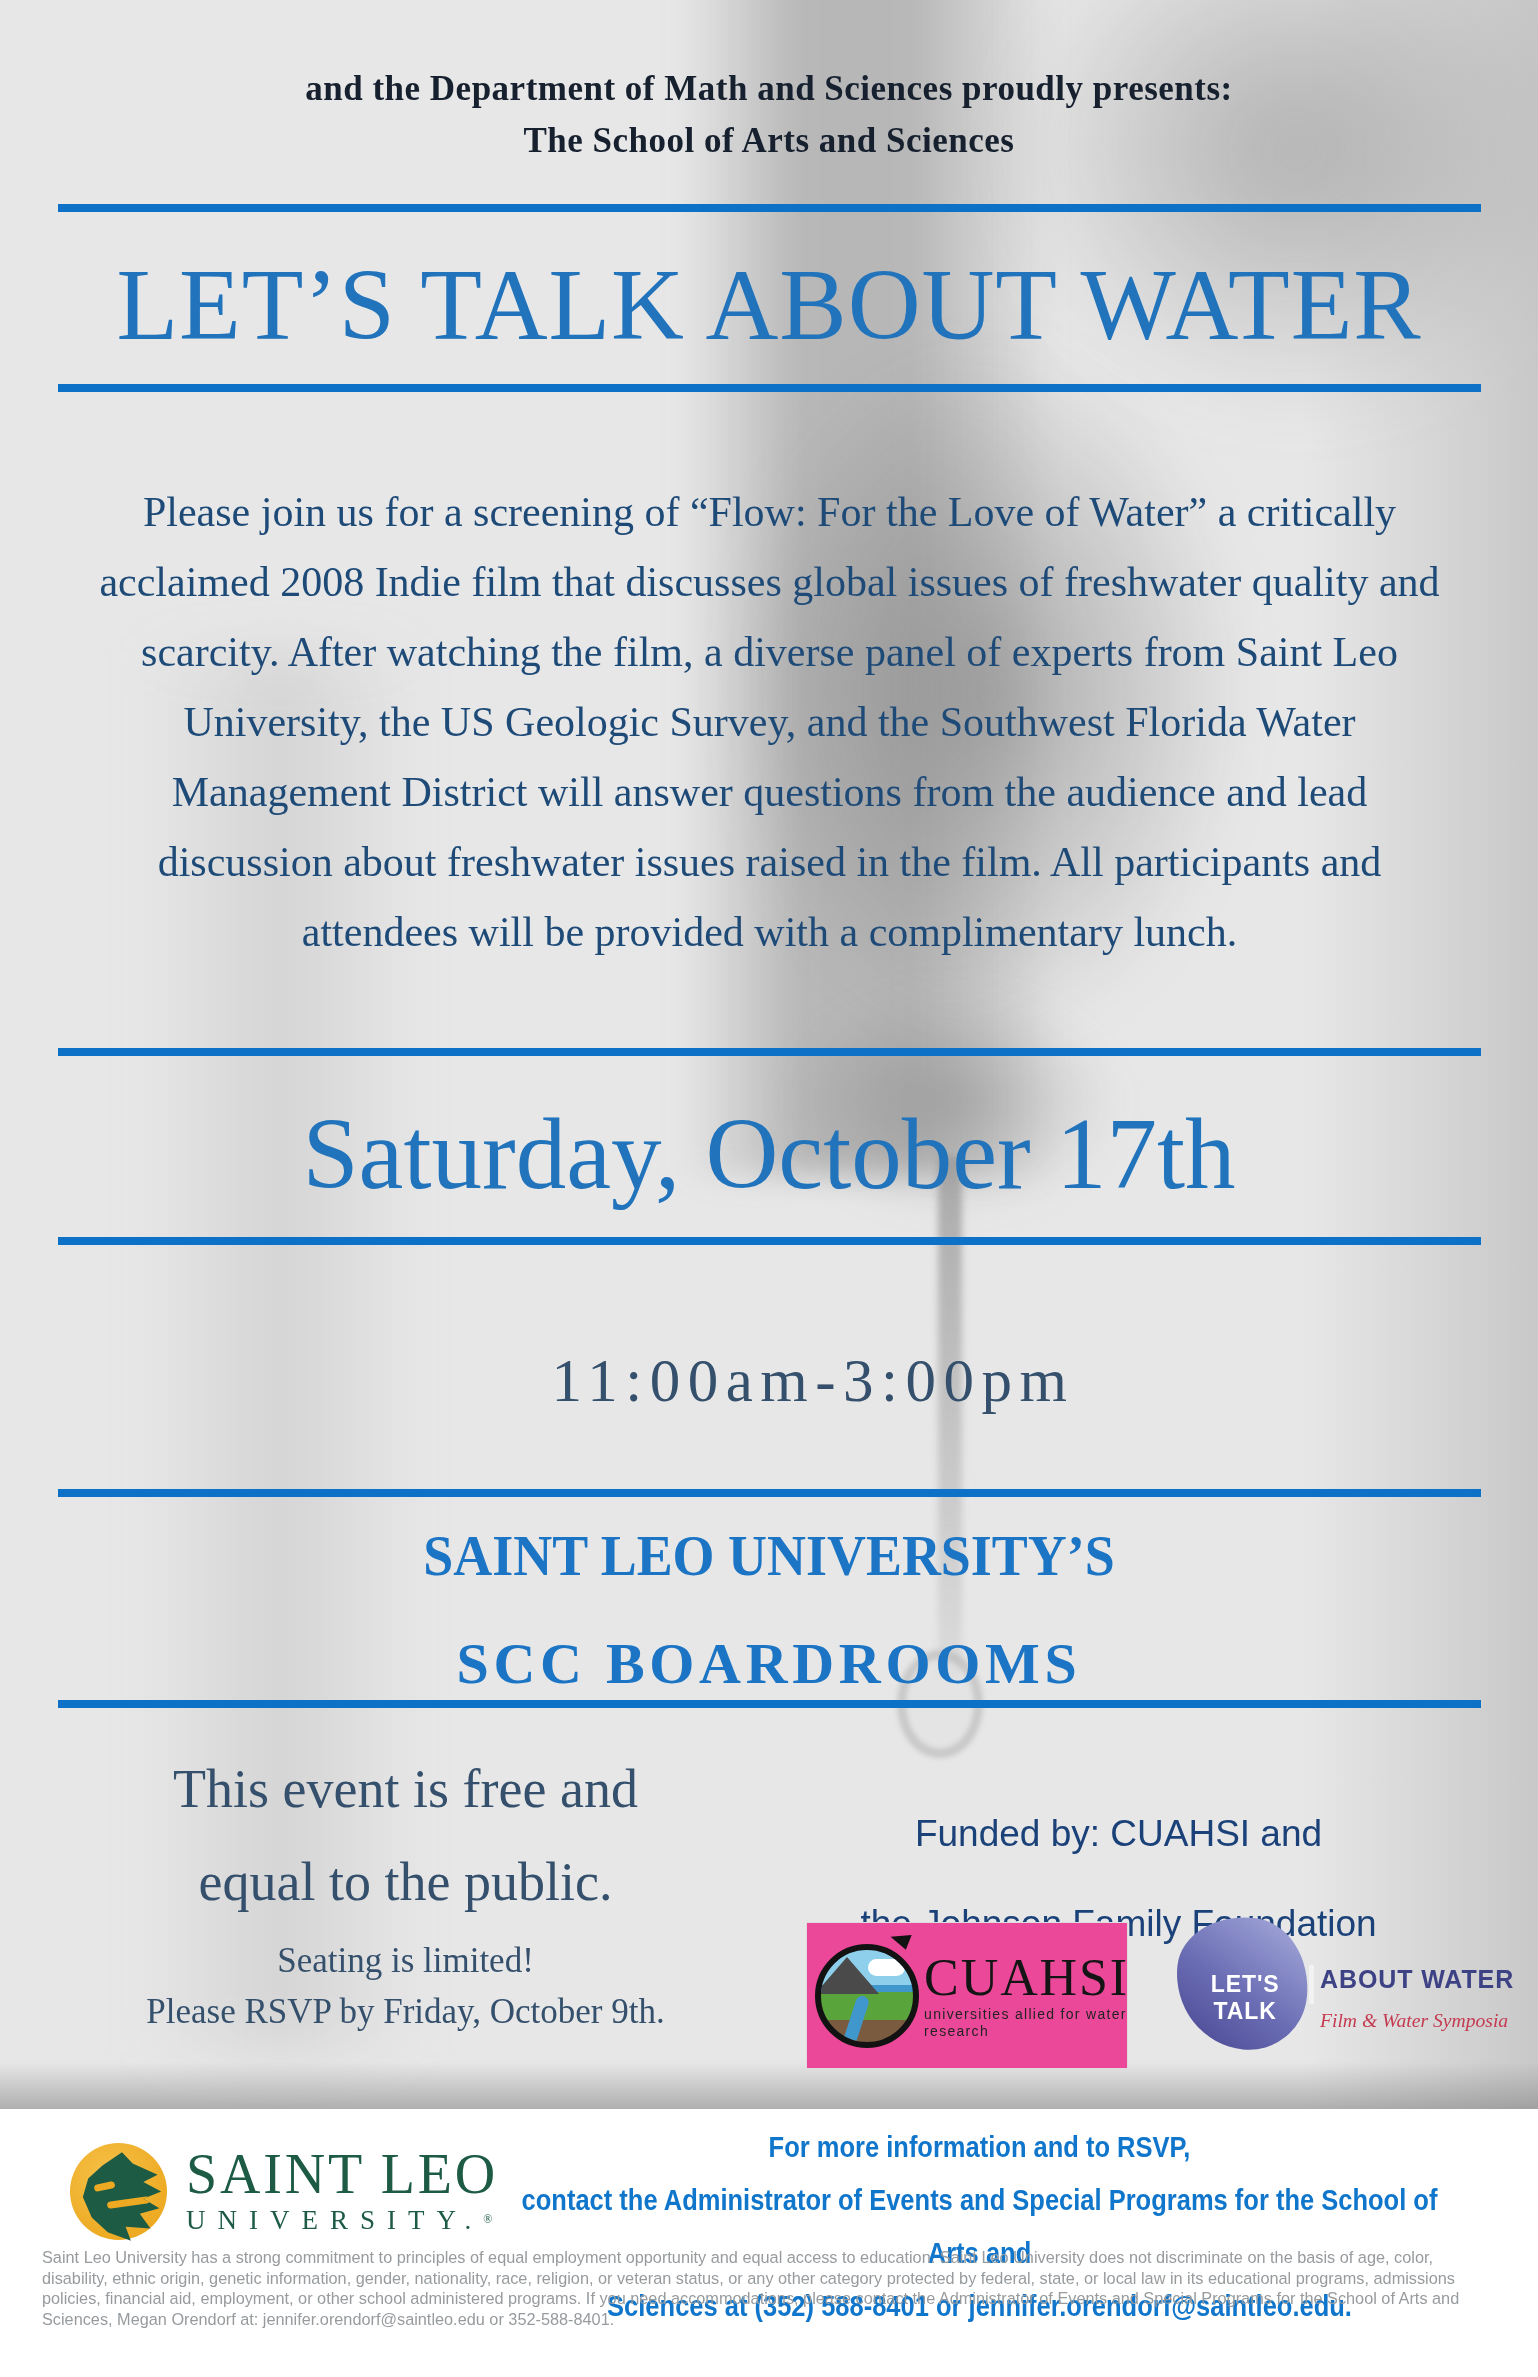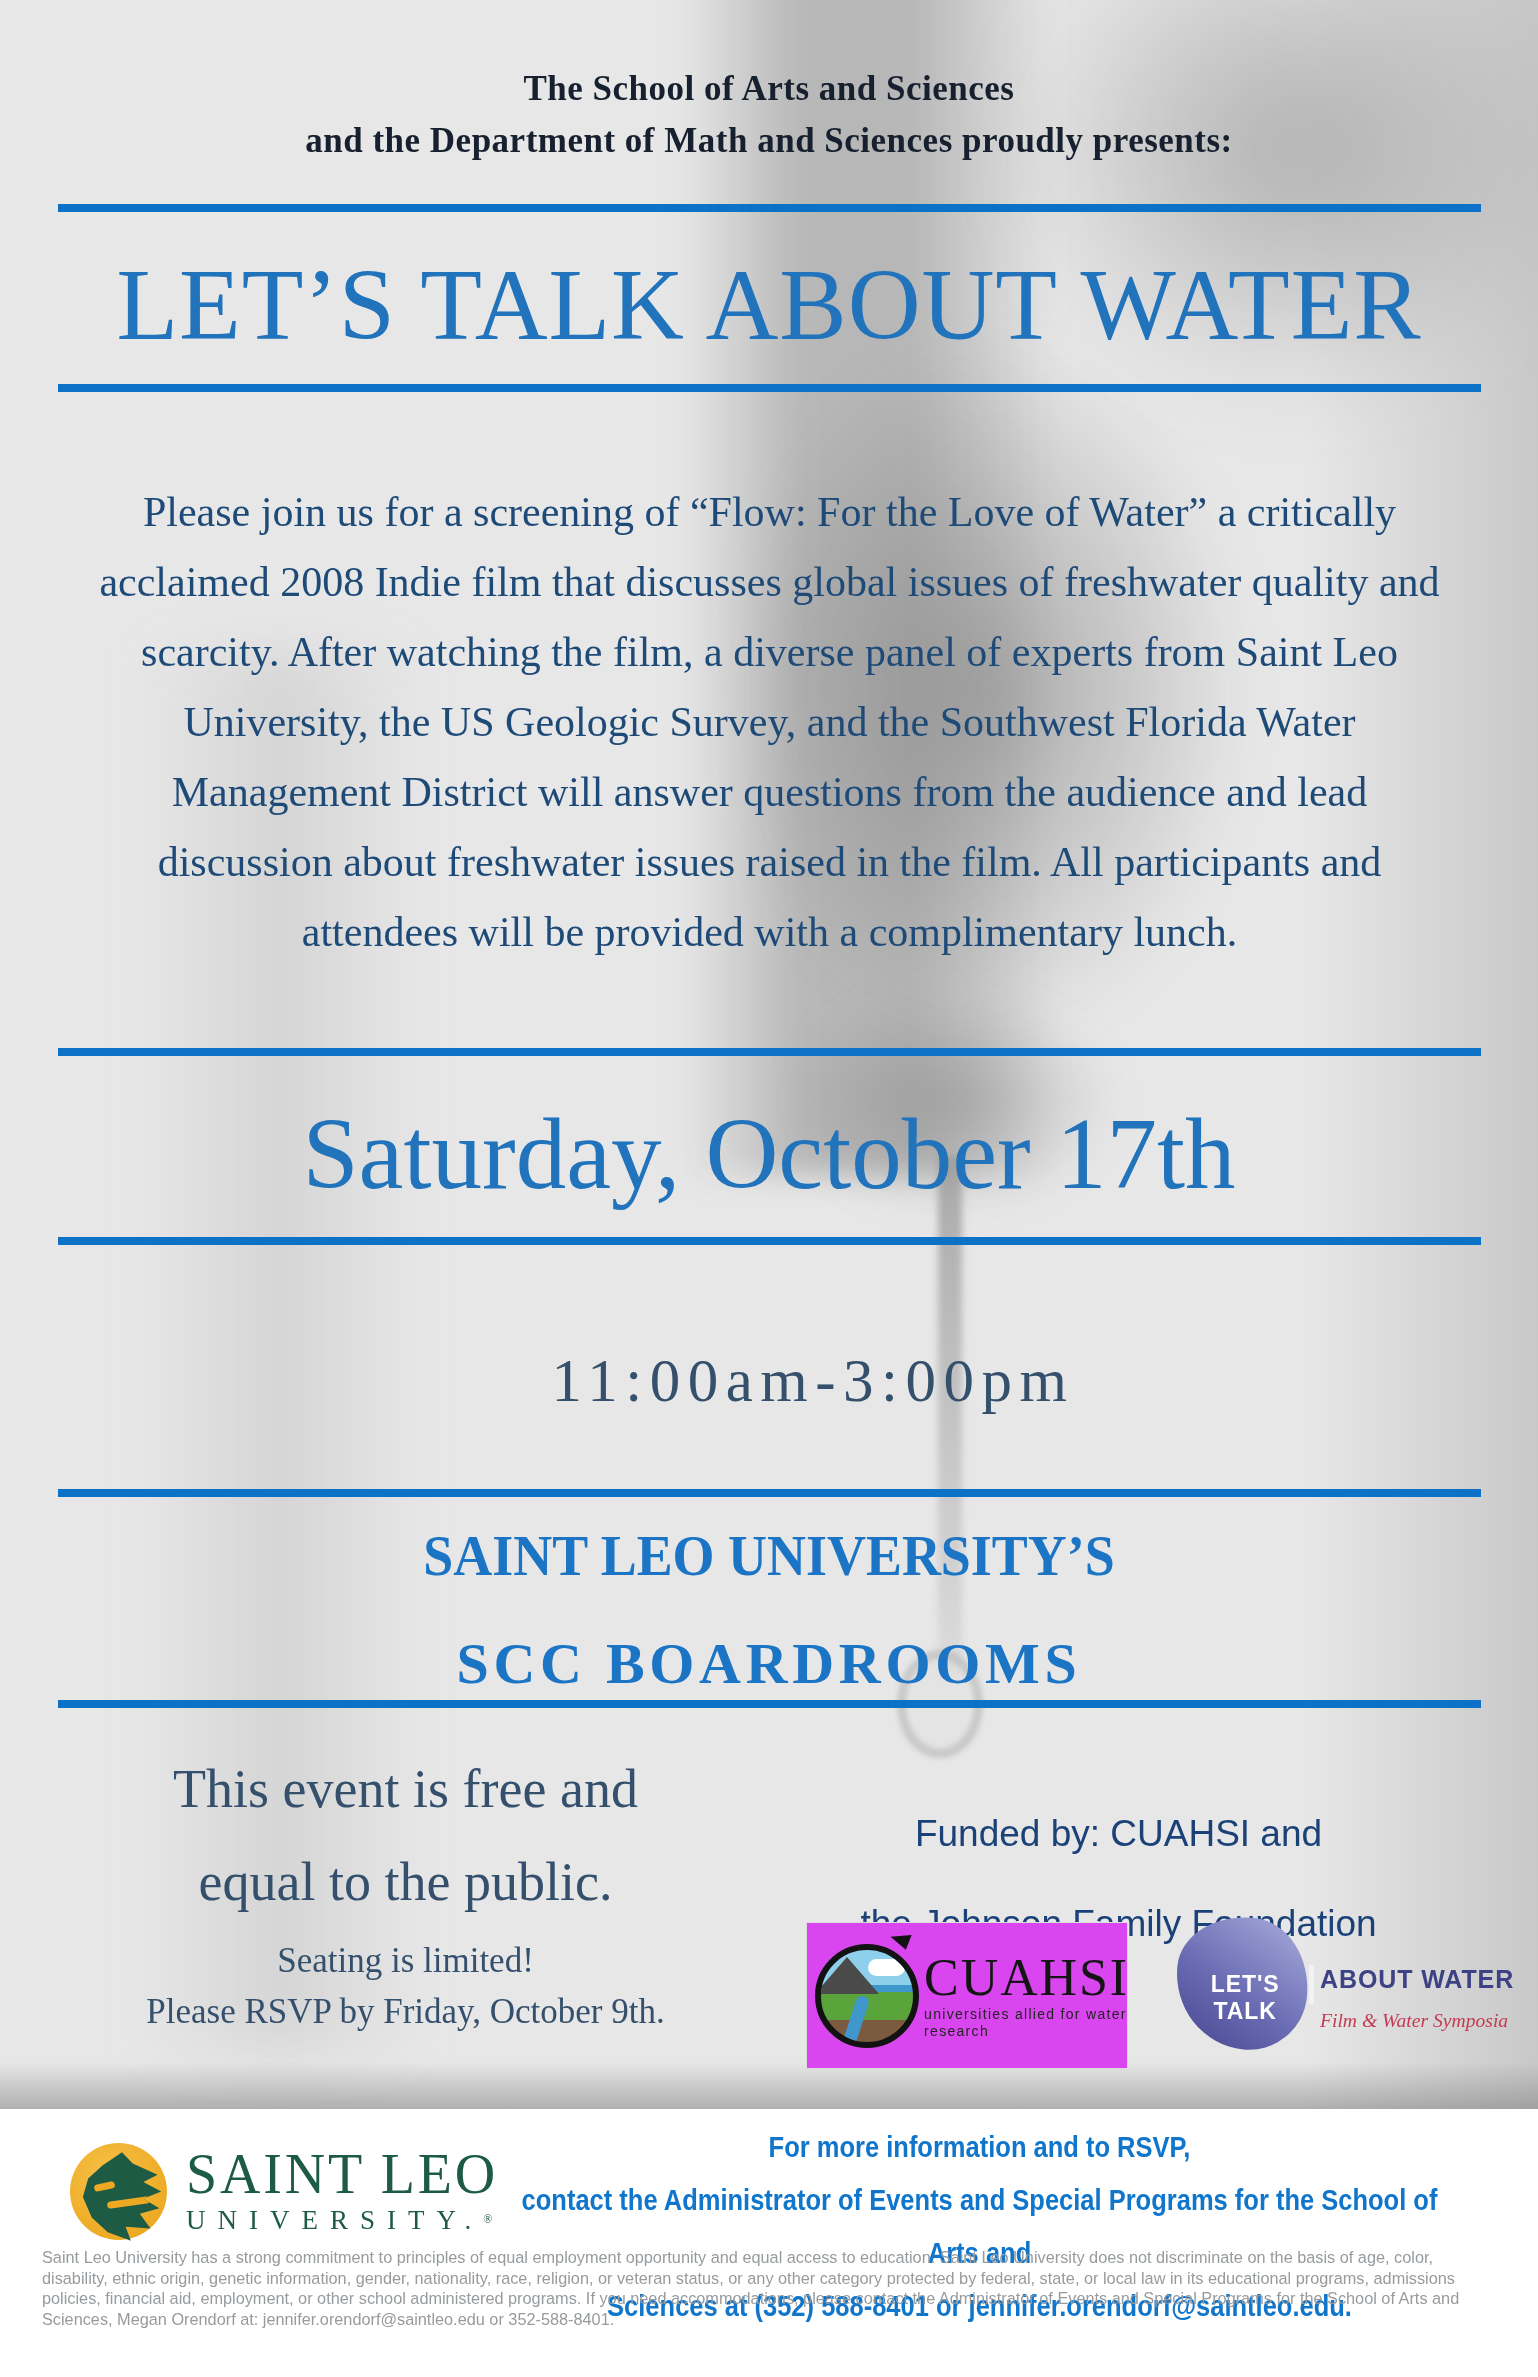--- a/index.html
+++ b/index.html
@@ -47,21 +47,21 @@
   .leftcol{left:84px;width:643px;text-align:center;color:var(--muted_navy,#35506c);}
   .free1{top:1745px;font-size:54px;line-height:89px;}
   .free2{top:1838px;font-size:54px;line-height:89px;}
   .seating{top:1937px;font-size:35px;line-height:47px;}
   .rsvp{top:1988px;font-size:35px;line-height:47px;}
   .funded{left:820px;width:597px;text-align:center;font-family:"Liberation Sans",sans-serif;
     color:var(--funded_navy,#1b4179);font-size:37px;line-height:58px;}
   .funded1{top:1805px;}
   .funded2{top:1863px;margin-top:32px;}
   
-  .cuahsi-box{left:806px;top:1922px;width:322px;height:147px;background:#d946ef;border:0.9px solid #dcdcdc;
+  .cuahsi-box{left:806px;top:1922px;width:322px;height:147px;background:#ec4899;border:0.9px solid #dcdcdc;
     box-sizing:border-box;display:flex;align-items:center;padding:9.3px 7.5px;}
   .cu-emblem{position:relative;width:104px;height:104px;flex:0 0 auto;border:6.5px solid #121212;border-radius:50%;
     box-sizing:border-box;overflow:hidden;
     background:linear-gradient(180deg,#8ed0ec 0 38%,#3f97cc 38% 46%,#5aa43c 46% 76%,#7b5b40 76% 100%);}
   .cu-mountain{position:absolute;left:-5.6px;top:7.5px;width:0;height:0;
     border-left:32px solid transparent;border-right:32px solid transparent;border-bottom:37px solid #4a4a4a;}
   .cu-cloud{position:absolute;right:7.5px;top:9.3px;width:37px;height:17px;background:#fff;border-radius:11.2px;}
   .cu-river{position:absolute;left:28px;top:45px;width:13px;height:56px;background:#3f97cc;border-radius:7.5px;transform:rotate(18deg);}
   .cu-arrow{position:absolute;left:893px;top:1930px;width:0;height:0;
     border-left:15px solid transparent;border-right:5.6px solid transparent;border-bottom:15px solid #121212;transform:rotate(40deg);}
@@ -111,22 +111,22 @@
     <div class="bg-spout"></div>
     <div class="bg-spout-tip"></div>
     <div class="bg-stream"></div>
     <div class="bg-drop"></div>
     <div class="bg-rightshade"></div>
     <div class="bg-leftstreak"></div>
     <div class="bg-bottomstrip"></div>
   </div>
 
   <div class="abs center presenter">
+    <div>and the Department of Math and Sciences proudly presents:</div>
     <div>The School of Arts and Sciences</div>
-    <div>and the Department of Math and Sciences proudly presents:</div>
   </div>
 
   <div class="rule" style="top:204px"></div>
 
   <div class="abs center title">LET’S TALK ABOUT WATER</div>
 
   <div class="rule" style="top:384px"></div>
 
   <div class="abs description">Please join us for a screening of “Flow: For the Love of Water” a critically acclaimed 2008 Indie film that discusses global issues of freshwater quality and scarcity. After watching the film, a diverse panel of experts from Saint Leo University, the US Geologic Survey, and the Southwest Florida Water Management District will answer questions from the audience and lead discussion  about freshwater issues raised in the film. All participants and attendees will be provided with a complimentary lunch.</div>
 

